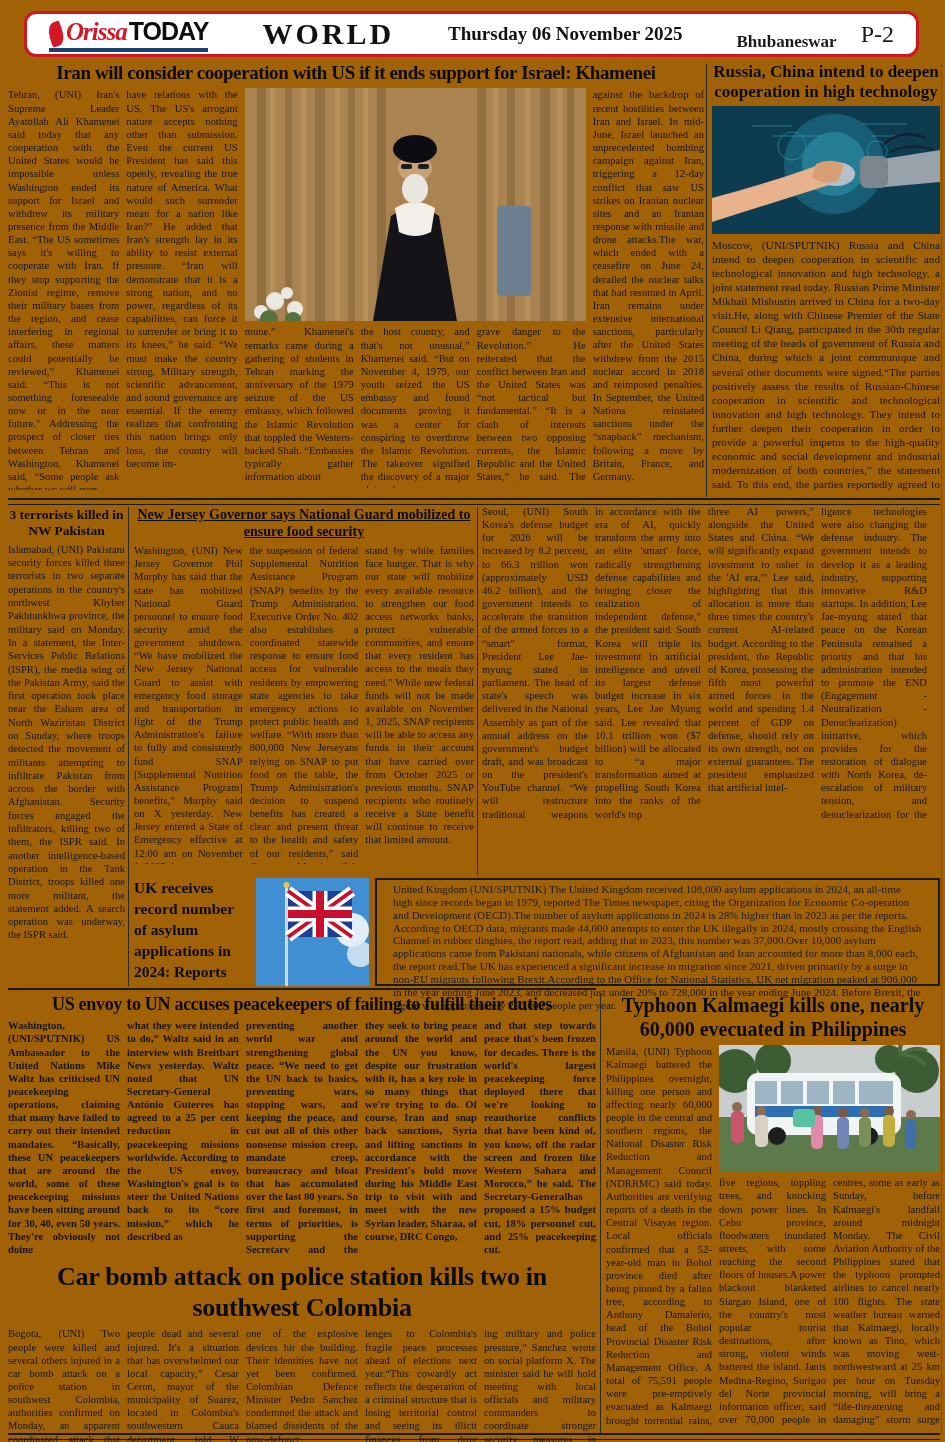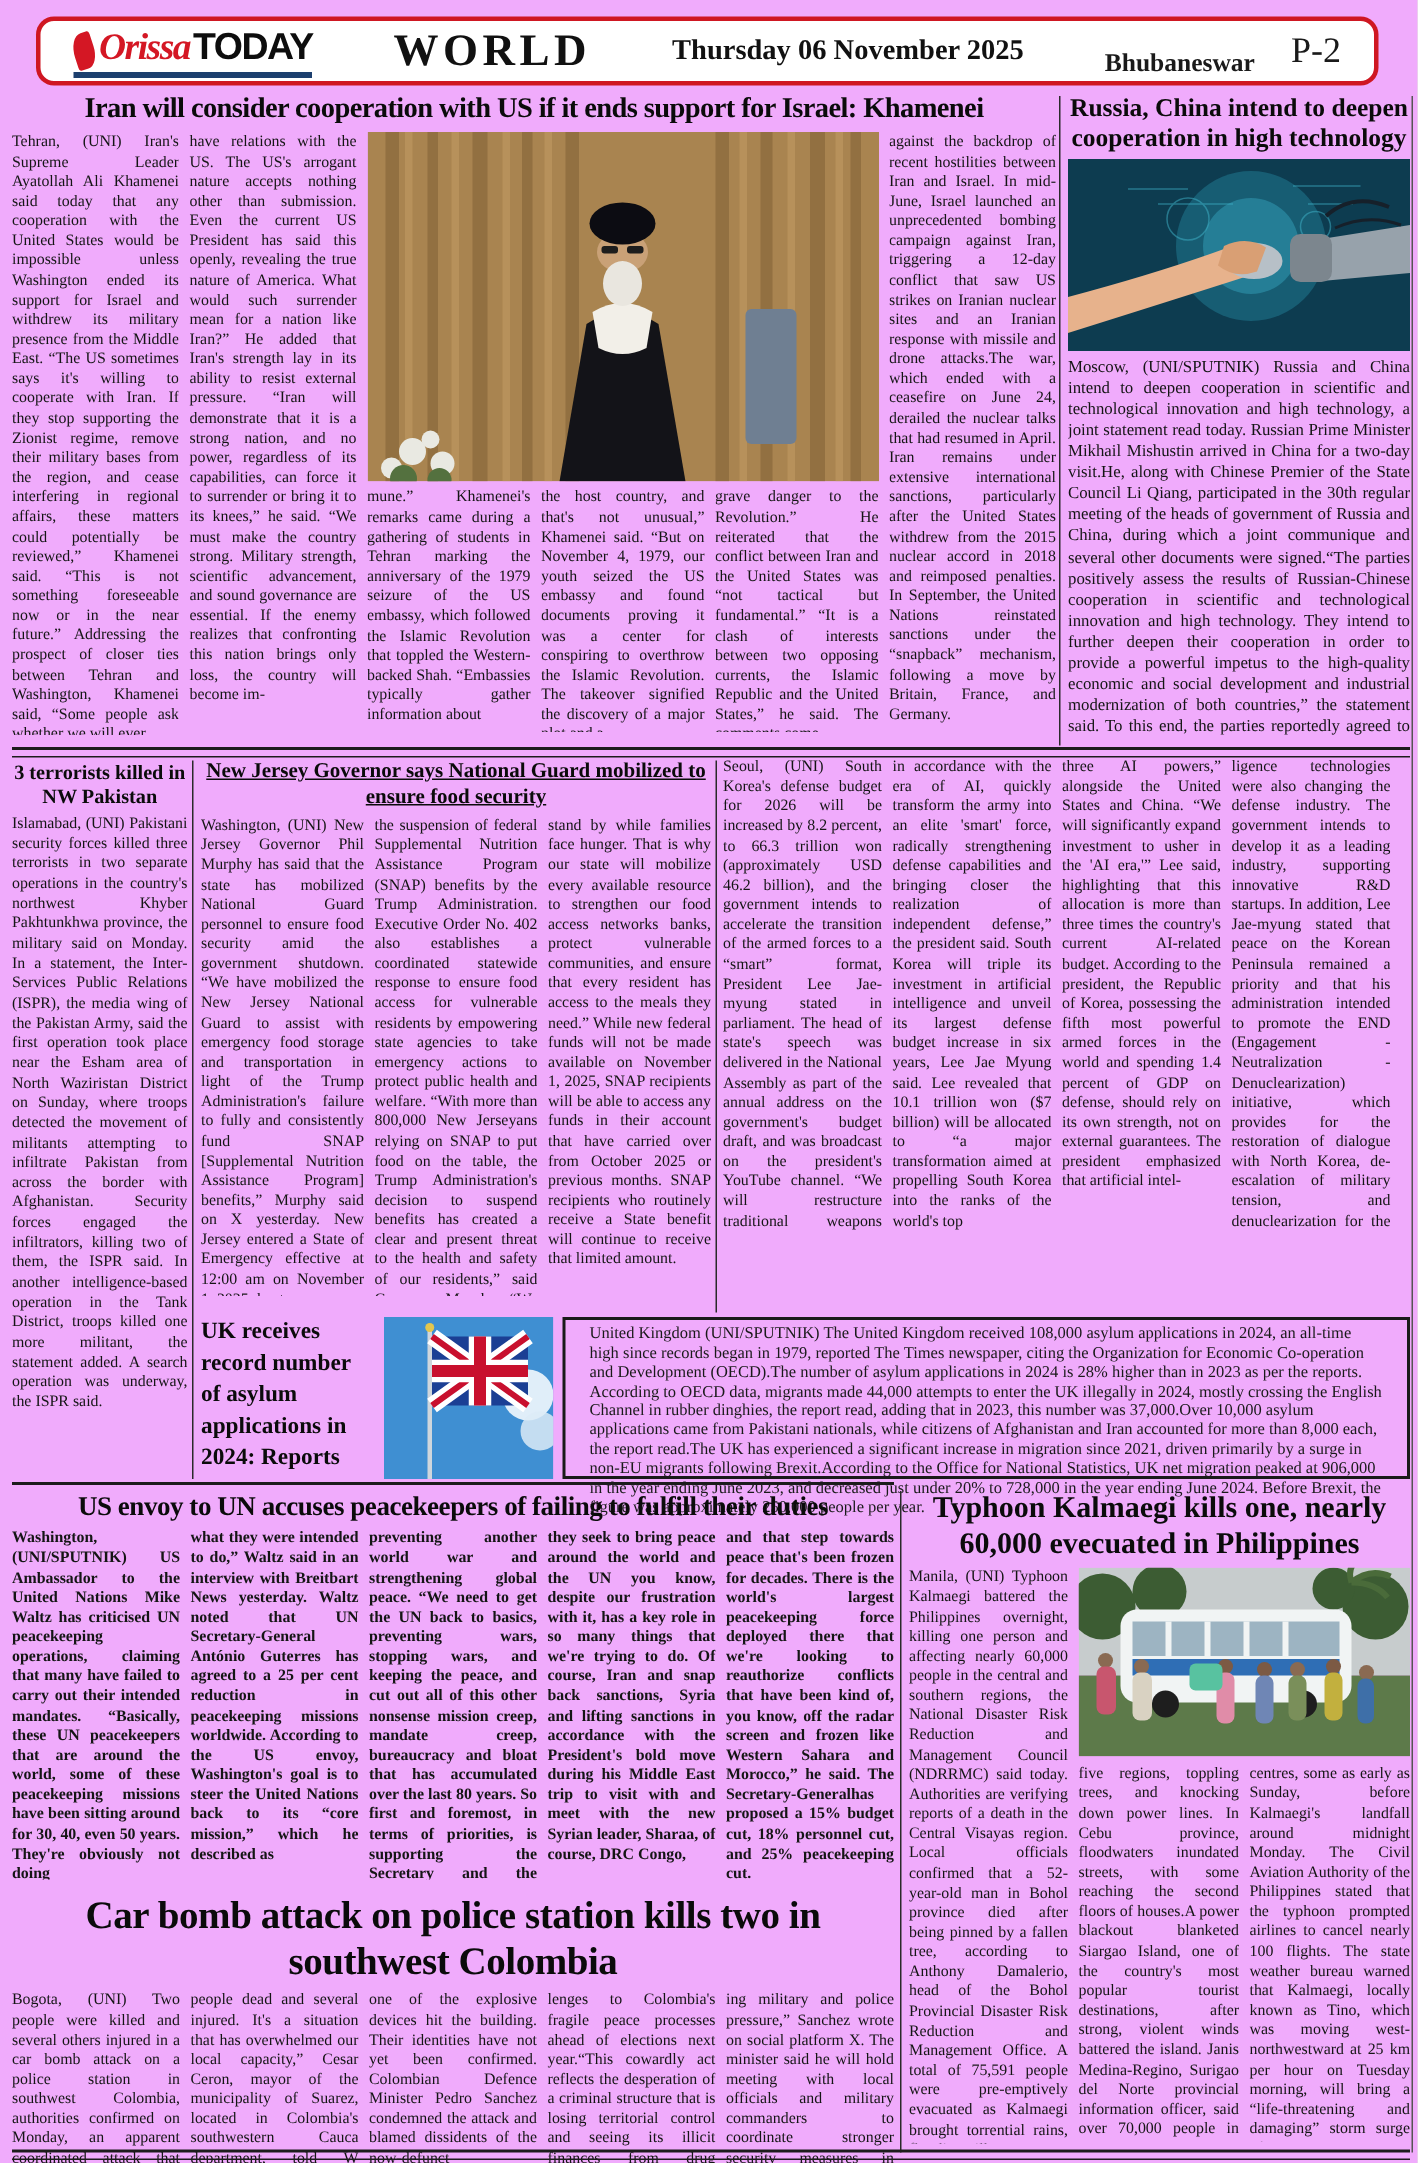--- a/index.html
+++ b/index.html
@@ -1,16 +1,16 @@
 <!DOCTYPE html>
 <html><head>
 <meta charset="utf-8">
 <style>
   html,body{margin:0;padding:0;background:#e8e8e4;}
-  .page{position:relative;width:945px;height:1442px;margin:0 auto;background:#f0abfc;
+  .page{position:relative;width:945px;height:1442px;margin:0 auto;background:#a16207;
         font-family:"Liberation Serif","DejaVu Serif",serif;color:#1a1a1a;overflow:hidden;}
   
   .masthead{position:absolute;left:25px;top:12px;width:893px;height:44px;
             border:2px solid #cf1722;border-radius:11px;box-shadow:0 0 0 1px #cf1722;
             display:flex;align-items:center;justify-content:space-between;padding:0 22px;box-sizing:border-box;background:#fff;}
   .logo{display:flex;align-items:flex-end;border-bottom:4px solid #1c3f6e;padding-bottom:2px;}
   .logo-flame{width:14px;height:24px;background:#d41724;border-radius:60% 10% 55% 10%;
               transform:rotate(-18deg);margin-right:3px;}
   .logo-orissa{font-style:italic;font-weight:bold;font-size:25px;color:#d41724;letter-spacing:-1px;}
   .logo-today{font-family:"Liberation Sans","DejaVu Sans",sans-serif;font-weight:bold;

